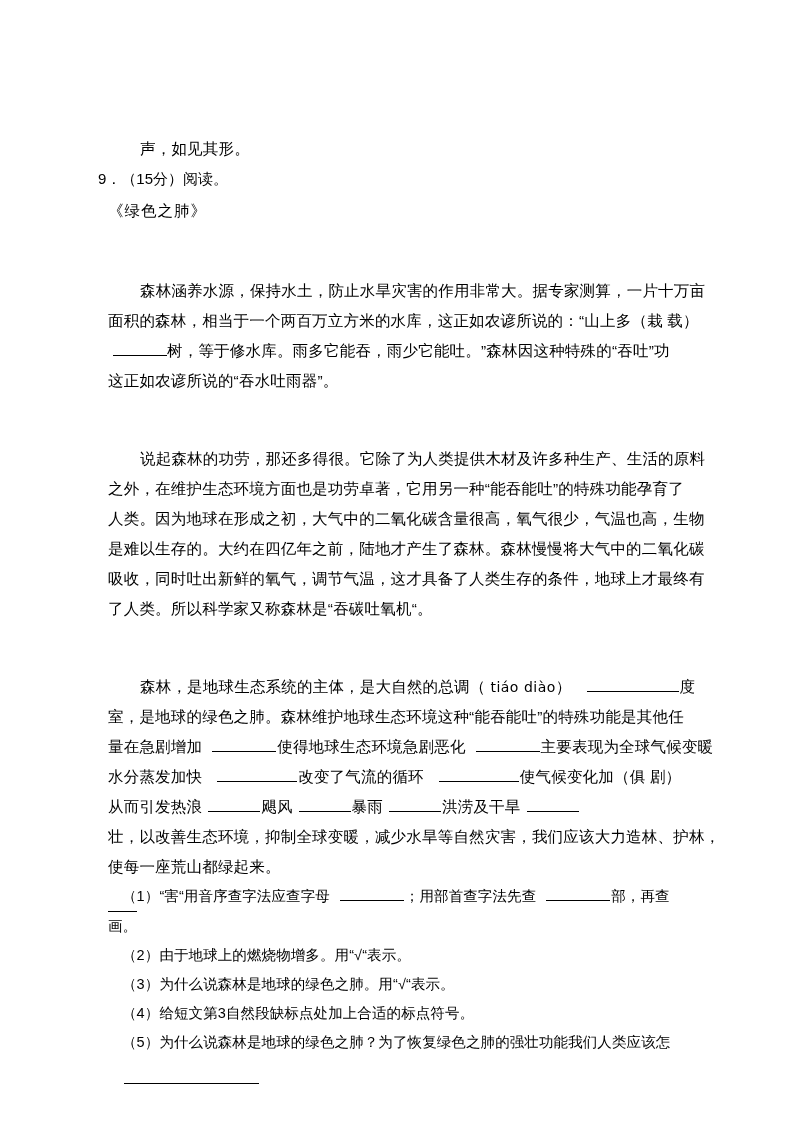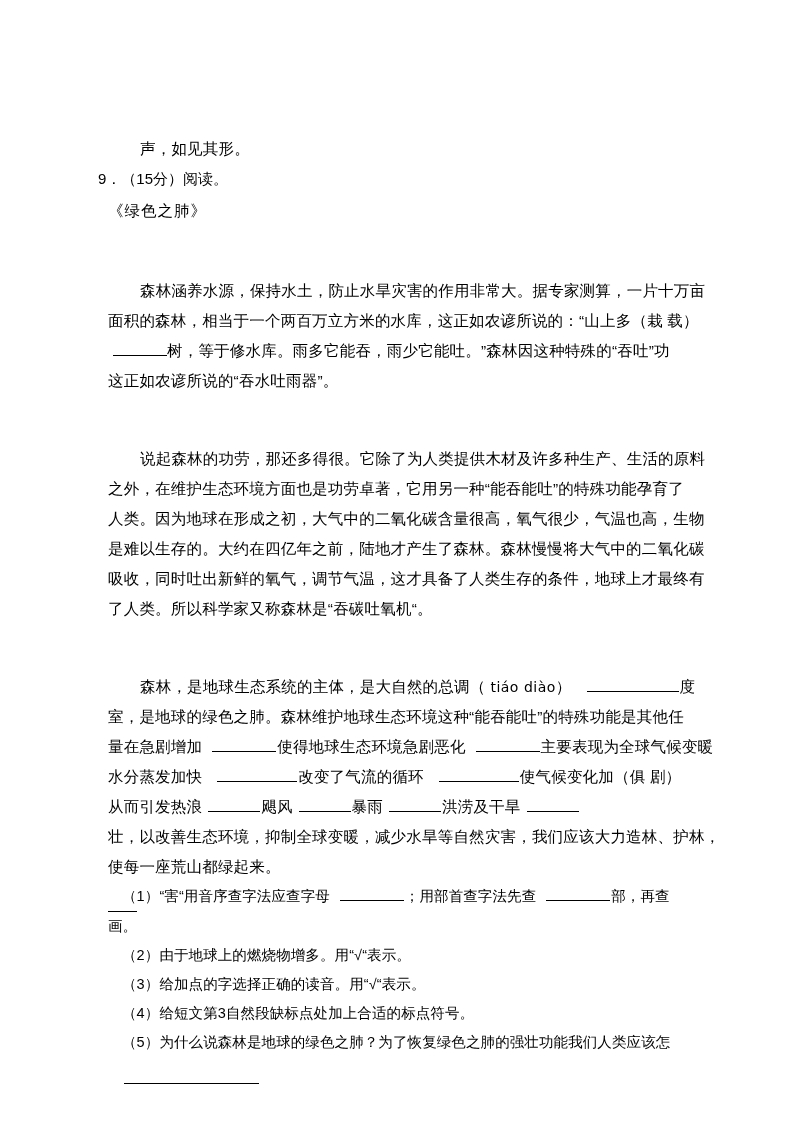--- a/index.html
+++ b/index.html
@@ -152,21 +152,21 @@
     <div>
       <div class="line">壮，以改善生态环境，抑制全球变暖，减少水旱等自然灾害，我们应该大力造林、护林，</div>
       <div class="line">使每一座荒山都绿起来。</div>
     </div>
 
     <div class="sub-q"><span>（1）</span><span>“害“用音序查字法应查字母</span><span class="sp-mid"></span><span class="blank b-md"></span><span>；用部首查字法先查</span><span class="sp-mid"></span><span class="blank b-md"></span><span>部，再查</span></div>
     <div class="sub-q-cont"><span class="topline-char"><span>画。</span></span></div>
 
     <div class="sub-q"><span>（2）</span><span>由于地球上的燃烧物增多。用“√“表示。</span></div>
 
-    <div class="sub-q"><span>（3）</span><span>给加点的字选择正确的读音。用“√“表示。</span></div>
+    <div class="sub-q"><span>（3）</span><span>为什么说森林是地球的绿色之肺。用“√“表示。</span></div>
 
     <div class="sub-q"><span>（4）</span><span>给短文第3自然段缺标点处加上合适的标点符号。</span></div>
 
     <div class="sub-q"><span>（5）</span><span>为什么说森林是地球的绿色之肺？为了恢复绿色之肺的强壮功能我们人类应该怎</span></div>
 
     <div class="answer-rule"></div>
 
   </div>
 </div>
 

